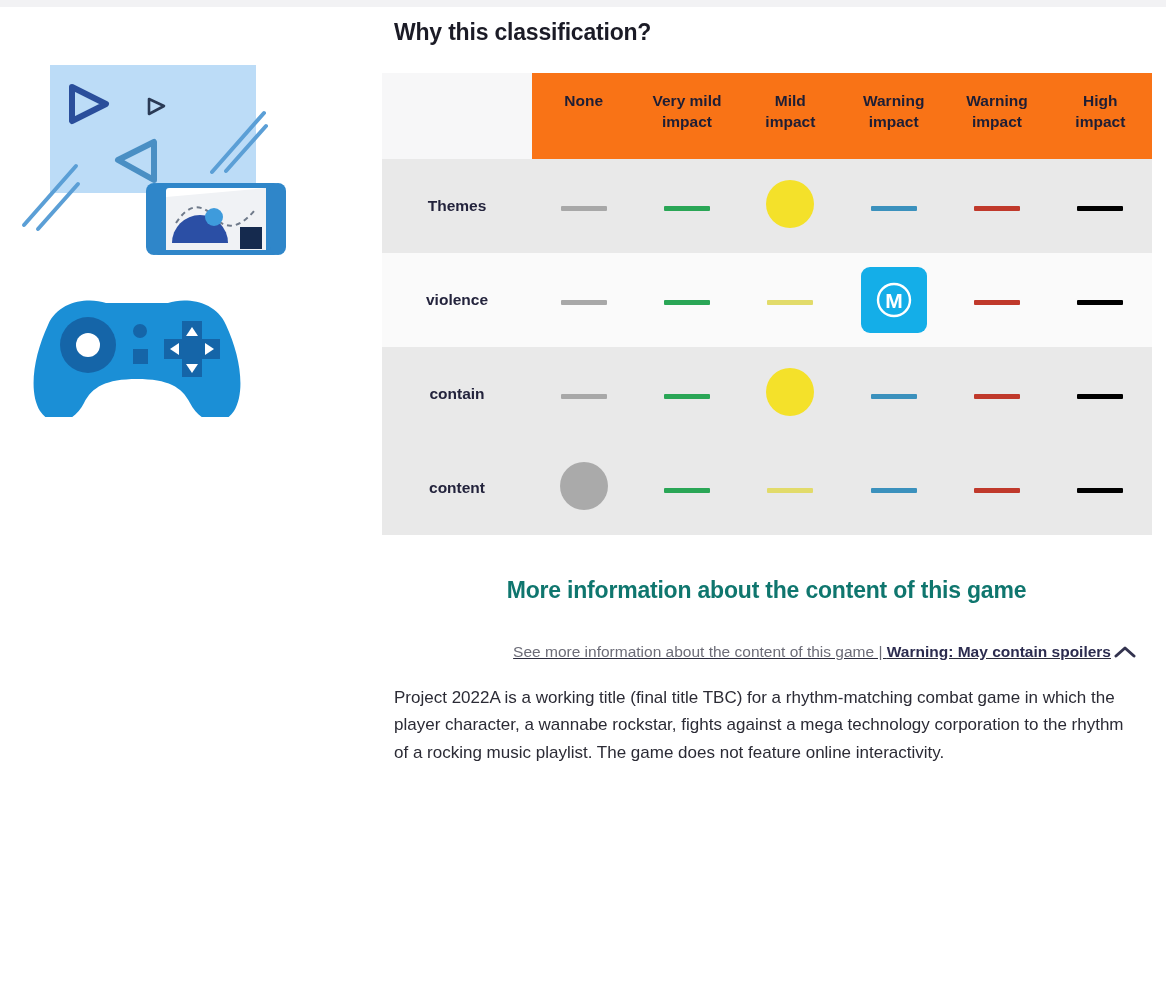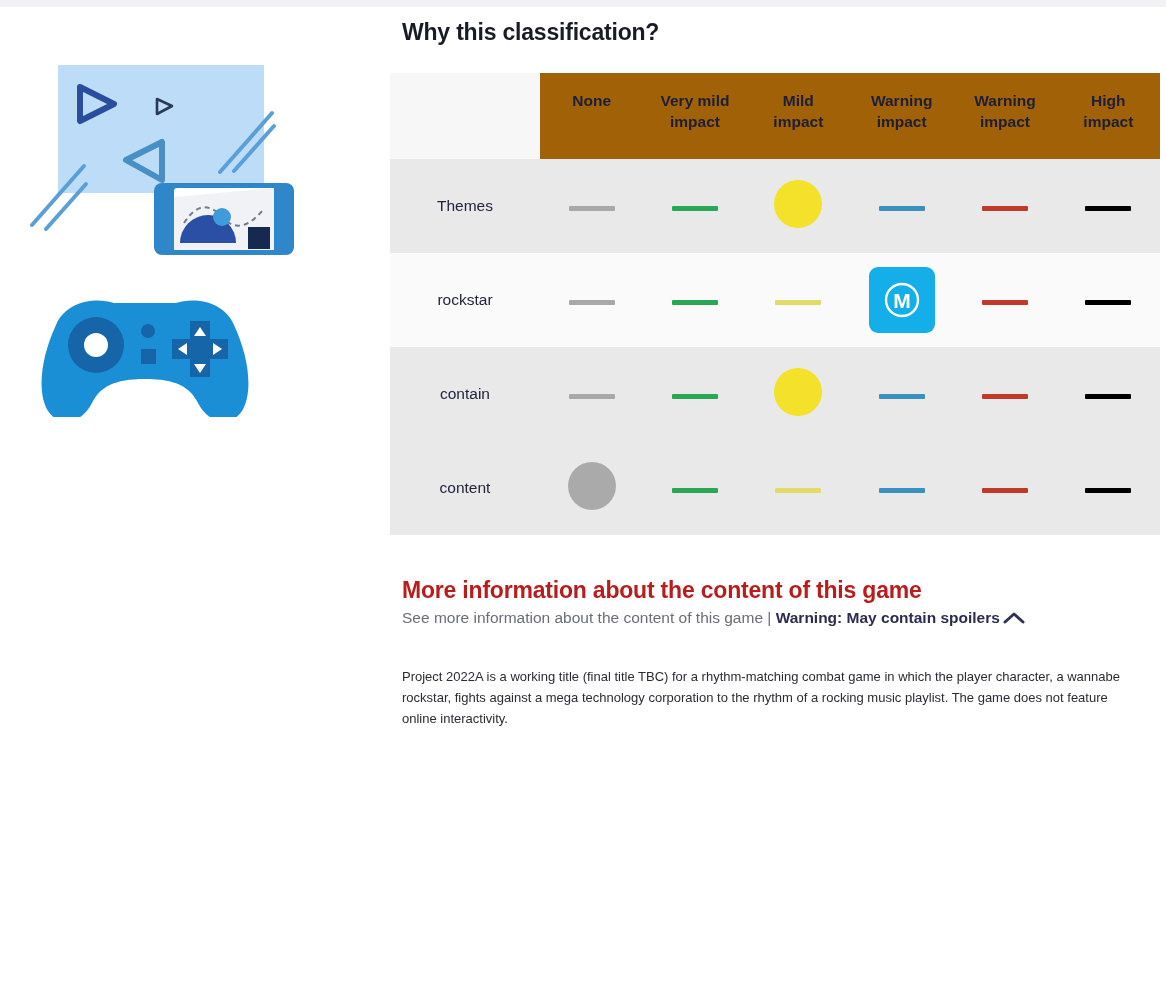--- a/index.html
+++ b/index.html
@@ -17,21 +17,21 @@
   .top-strip {
     position: absolute;
     top: 0; left: 0;
     width: 1166px;
     height: 7px;
     background: #f2f2f4;
   }
 
   .page {
     position: absolute;
-    top: 7px; left: 12px;
+    top: 7px; left: 4px;
     width: 928px;
     height: 976px;
     display: flex;
   }
 
   
   .left-pane {
     width: 378px;
     flex: 0 0 378px;
     position: relative;
@@ -66,21 +66,21 @@
     margin-left: 0px;
   }
 
   table.classification {
     width: 770px;
     border-collapse: collapse;
     table-layout: fixed;
   }
 
   table.classification thead th {
-    background: #a16207;
+    background: #f97316;
     font-size: 15.5px;
     font-weight: bold;
     color: #1e1e35;
     padding: 18px 4px 26px 4px;
     vertical-align: top;
     line-height: 1.35;
     text-align: center;
   }
   table.classification thead th.row-head-blank {
     width: 150px;
@@ -94,21 +94,21 @@
     height: 94px;
     text-align: center;
     vertical-align: middle;
     padding: 0;
   }
 
   td.row-label {
     text-align: left;
     padding-left: 38px;
     font-size: 15.5px;
-    font-weight: normal;
+    font-weight: bold;
     color: #23233c;
     width: 150px;
   }
 
   
   .marker {
     display: inline-block;
   }
   .dash {
     width: 46px;
@@ -144,48 +144,51 @@
 
   
   .more-info {
     margin-top: 42px;
     margin-left: 12px;
     width: 745px;
   }
   .more-info-title {
     font-size: 23px;
     font-weight: bold;
-    color: #b91c1c;
+    color: #0f766e;
     letter-spacing: -0.2px;
+    text-align: center;
   }
   .spoiler-row {
+    margin-top: 34px;
     display: flex;
     align-items: center;
-    justify-content: flex-start;
+    justify-content: flex-end;
     width: 745px;
+    text-decoration: underline;
   }
   .spoiler-text {
     font-size: 15.5px;
     color: #6c6c77;
   }
   .spoiler-text .warn {
     color: #2c2c4f;
     font-weight: bold;
   }
   .chevron-btn {
     width: 28px;
     height: 28px;
     display: flex;
     align-items: center;
     justify-content: center;
     cursor: pointer;
   }
   .body-text {
-    margin-top: 34px;
-    font-size: 13px;
+    margin-top: 18px;
+    font-size: 17px;
     line-height: 1.62;
     color: #2b2b35;
     width: 740px;
   }
 </style>
 </head>
 <body>
 
 <div class="top-strip"></div>
 
@@ -285,21 +288,21 @@
             <td class="row-label">Themes</td>
             <td><span class="marker dash none"></span></td>
             <td><span class="marker dash verymild"></span></td>
             <td><span class="marker dot mild"></span></td>
             <td><span class="marker dash moderate"></span></td>
             <td><span class="marker dash strong"></span></td>
             <td><span class="marker dash high"></span></td>
           </tr>
 
           <tr class="even">
-            <td class="row-label">rockstar</td>
+            <td class="row-label">violence</td>
             <td><span class="marker dash none"></span></td>
             <td><span class="marker dash verymild"></span></td>
             <td><span class="marker dash mild"></span></td>
             <td>
               <span class="badge-m">
                 <svg width="44" height="44" viewBox="0 0 44 44">
                   <circle cx="22" cy="22" r="16" fill="none" stroke="#ffffff" stroke-width="2.4"></circle>
                   <text x="22" y="29.5" text-anchor="middle" font-family="Liberation Sans, sans-serif" font-size="21" font-weight="bold" fill="#ffffff">M</text>
                 </svg>
               </span>

